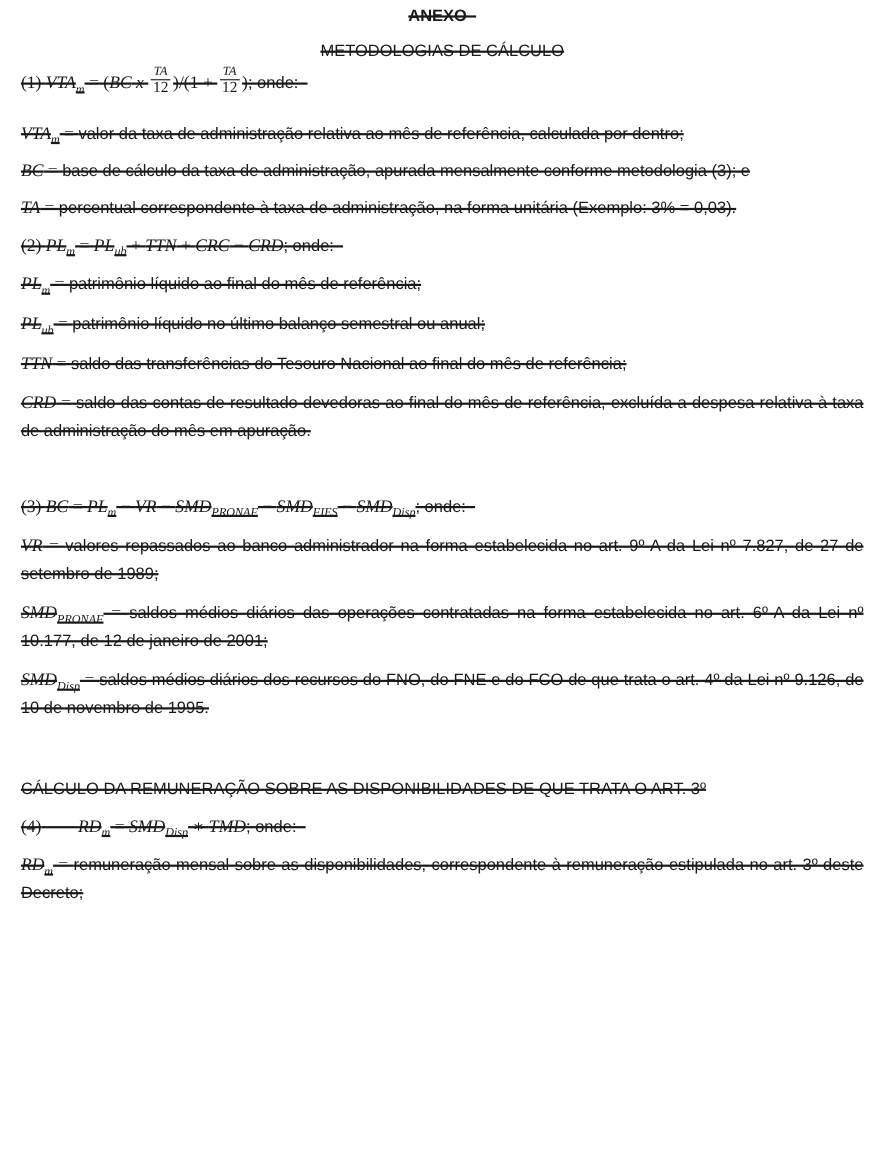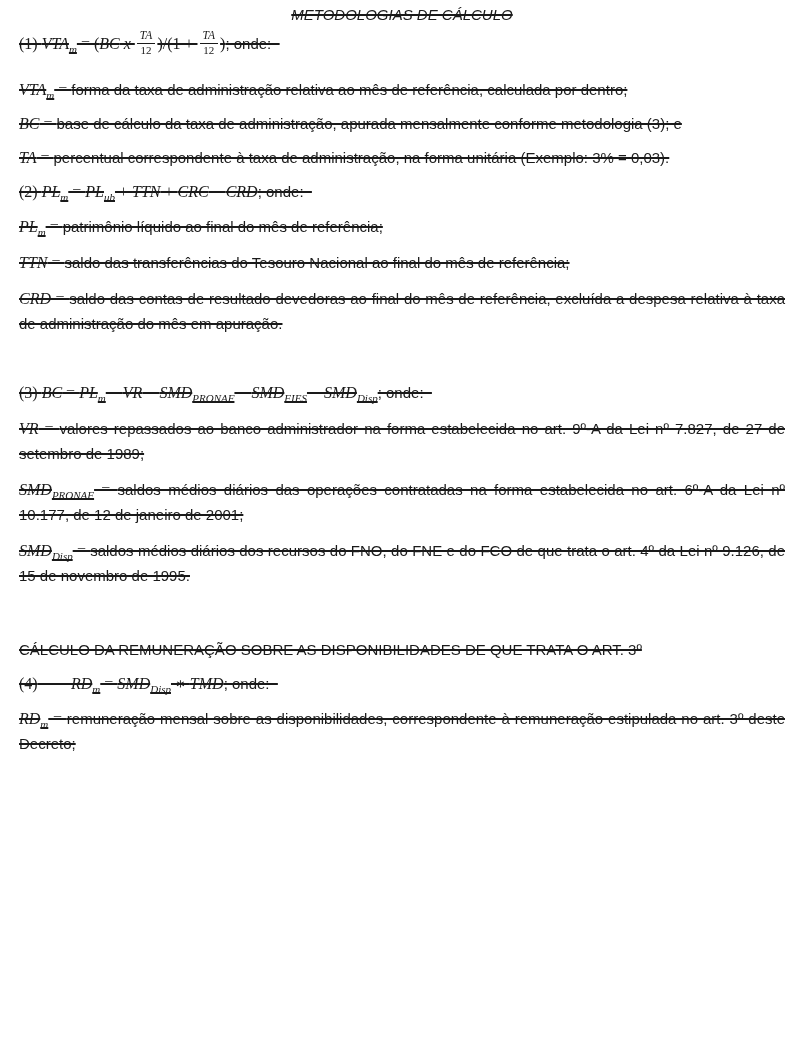--- a/index.html
+++ b/index.html
@@ -15,21 +15,21 @@
     margin:0 0 11px 0;
     line-height:25px;
     text-decoration:line-through;
     text-decoration-thickness:1.5px;
     text-decoration-color:#1a1a1a;
   }
   .center{text-align:center;}
   .bold{font-weight:bold;}
   .justify{text-align:justify;}
   .title-main{margin-bottom:7px;}
-  .subtitle{margin-bottom:0;font-style:italic;}
+  .subtitle{margin-bottom:0;}
   .h1{margin-top:31px;margin-bottom:6px;}
   .h2{margin-top:50px;margin-bottom:9px;}
   .h3{margin-top:49px;margin-bottom:9px;}
   .f1{line-height:34px;margin-bottom:16px;}
   .f2{margin-bottom:10px;}
   .f3{margin-top:44px;margin-bottom:11px;}
   .f4{margin-bottom:10px;}
   .d9{margin-bottom:9px;}
   
   .mv{font-family:"Liberation Serif","DejaVu Serif",serif;font-style:italic;font-size:16px;}
@@ -41,41 +41,43 @@
   }
   .frac{
     display:inline-block;vertical-align:middle;text-align:center;
     font-family:"Liberation Serif","DejaVu Serif",serif;
     line-height:1;margin:0 2px;transform:translateY(-2px);
   }
   .frac .num{
     display:block;font-size:11.5px;font-style:italic;
     border-bottom:1.5px solid #1a1a1a;padding:0 3px 1px 3px;
   }
-  .frac .den{display:block;font-size:11px;font-style:normal;padding-top:1px;text-align:center;}
+  .frac .den{display:block;font-size:14px;font-style:normal;padding-top:1px;text-align:center;}
 </style>
 </head>
 <body>
 
 <div class="page">
 
+  <p class="center bold title-main">ANEXO &nbsp;</p>
   <p class="center subtitle">METODOLOGIAS DE CÁLCULO</p>
 
   <p class="f1"><span class="mn">(1) </span><span class="mv">VTA<sub>m</sub></span><span class="mn"> = (</span><span class="mv">BC</span><span class="mv"> x </span><span class="frac"><span class="num">TA</span><span class="den">12</span></span><span class="mn">)/(1 + </span><span class="frac"><span class="num">TA</span><span class="den">12</span></span><span class="mn">)</span><span class="mt">; onde: &nbsp;</span></p>
-  <p class="d9"><span class="mv">VTA<sub>m</sub></span><span class="mn"> = </span><span class="mt">forma da taxa de administração relativa ao mês de referência, calculada por dentro;</span></p>
+  <p class="d9"><span class="mv">VTA<sub>m</sub></span><span class="mn"> = </span><span class="mt">valor da taxa de administração relativa ao mês de referência, calculada por dentro;</span></p>
   <p class="d9"><span class="mv">BC</span><span class="mn"> = </span><span class="mt">base de cálculo da taxa de administração, apurada mensalmente conforme metodologia (3); e</span></p>
   <p class="d9"><span class="mv">TA</span><span class="mn"> = </span><span class="mt">percentual correspondente à taxa de administração, na forma unitária (Exemplo: 3% = 0,03).</span></p>
 
   <p class="f2"><span class="mn">(2) </span><span class="mv">PL<sub>m</sub></span><span class="mn"> = </span><span class="mv">PL<sub>ub</sub></span><span class="mn"> + </span><span class="mv">TTN</span><span class="mn"> + </span><span class="mv">CRC</span><span class="mn"> − </span><span class="mv">CRD</span><span class="mt">; onde: &nbsp;</span></p>
   <p><span class="mv">PL<sub>m</sub></span><span class="mn"> = </span><span class="mt">patrimônio líquido ao final do mês de referência;</span></p>
+  <p><span class="mv">PL<sub>ub</sub></span><span class="mn"> = </span><span class="mt">patrimônio líquido no último balanço semestral ou anual;</span></p>
   <p><span class="mv">TTN</span><span class="mn"> = </span><span class="mt">saldo das transferências do Tesouro Nacional ao final do mês de referência;</span></p>
   <p class="justify"><span class="mv">CRD</span><span class="mn"> = </span><span class="mt">saldo das contas de resultado devedoras ao final do mês de referência, excluída a despesa relativa à taxa de administração do mês em apuração.</span></p>
 
   <p class="f3"><span class="mn">(3) </span><span class="mv">BC</span><span class="mn"> = </span><span class="mv">PL<sub>m</sub></span><span class="mn"> − </span><span class="mv">VR</span><span class="mn"> − </span><span class="mv">SMD<sub>PRONAF</sub></span><span class="mn"> − </span><span class="mv">SMD<sub>FIES</sub></span><span class="mn"> − </span><span class="mv">SMD<sub>Disp</sub></span><span class="mt">; onde: &nbsp;</span></p>
   <p class="justify"><span class="mv">VR</span><span class="mn"> = </span><span class="mt">valores repassados ao banco administrador na forma estabelecida no art. 9º-A da Lei nº 7.827, de 27 de setembro de 1989;</span></p>
   <p class="justify"><span class="mv">SMD<sub>PRONAF</sub></span><span class="mn"> = </span><span class="mt">saldos médios diários das operações contratadas na forma estabelecida no art. 6º-A da Lei nº 10.177, de 12 de janeiro de 2001;</span></p>
-  <p class="justify"><span class="mv">SMD<sub>Disp</sub></span><span class="mn"> = </span><span class="mt">saldos médios diários dos recursos do FNO, do FNE e do FCO de que trata o art. 4º da Lei nº 9.126, de 15 de novembro de 1995.</span></p>
+  <p class="justify"><span class="mv">SMD<sub>Disp</sub></span><span class="mn"> = </span><span class="mt">saldos médios diários dos recursos do FNO, do FNE e do FCO de que trata o art. 4º da Lei nº 9.126, de 10 de novembro de 1995.</span></p>
 
   <p class="h3">CÁLCULO DA REMUNERAÇÃO SOBRE AS DISPONIBILIDADES DE QUE TRATA O ART. 3º</p>
   <p class="f4"><span class="mn">(4)</span><span class="mt">&nbsp;&nbsp;&nbsp;&nbsp;&nbsp;&nbsp;&nbsp;&nbsp;</span><span class="mv">RD<sub>m</sub></span><span class="mn"> = </span><span class="mv">SMD<sub>Disp</sub></span><span class="mn"> ∗ </span><span class="mv">TMD</span><span class="mt">; onde: &nbsp;</span></p>
   <p class="justify"><span class="mv">RD<sub>m</sub></span><span class="mn"> = </span><span class="mt">remuneração mensal sobre as disponibilidades, correspondente à remuneração estipulada no art. 3º deste Decreto;</span></p>
 
 </div>
 
 </body></html>

